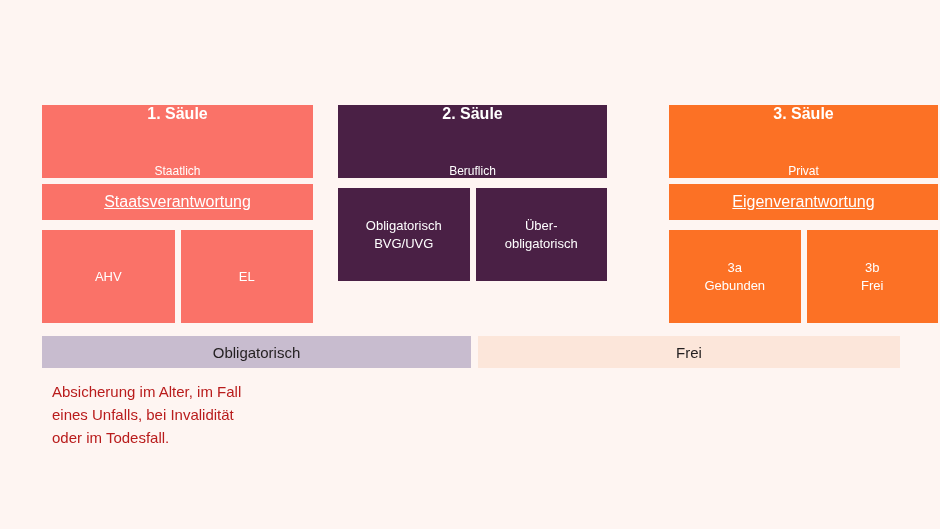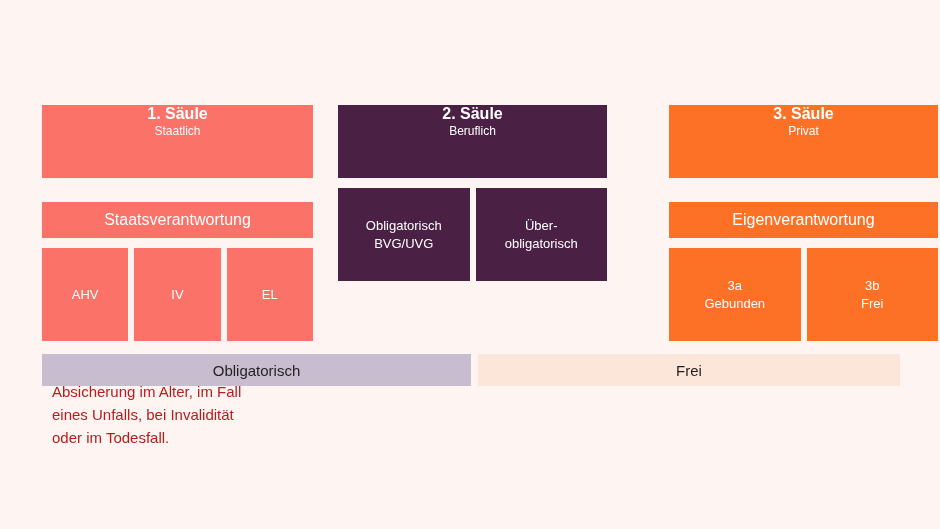--- a/index.html
+++ b/index.html
@@ -34,42 +34,43 @@
   }
   .pillar.p1 { width: 271px; }
   .pillar.p2 { width: 269px; }
   .pillar.p3 { width: 269px; padding-left: 37px; }
 
   .pillar-header {
     height: 73px;
     display: flex;
     flex-direction: column;
     align-items: center;
-    justify-content: flex-start;
+    justify-content: space-between;
     color: #ffffff;
     line-height: 1.18;
   }
   .pillar-header .ph-title {
     font-size: 16px;
     font-weight: bold;
   }
   .pillar-header .ph-sub {
     font-size: 12px;
     font-weight: normal;
   }
 
   .pillar-resp {
-    margin-top: 24px;
+    margin-top: 6px;
     height: 36px;
     display: flex;
     align-items: center;
     justify-content: center;
     color: #ffffff;
     font-size: 16px;
     font-weight: normal;
+    text-decoration: underline;
   }
 
   .pillar-subs {
     margin-top: 10px;
     height: 93px;
     display: flex;
     gap: 6px;
   }
   .sub-box {
     flex: 1 1 0;
@@ -135,23 +136,20 @@
       <div class="pillar-header c-salmon">
         <span class="ph-title">1. Säule</span>
         <span class="ph-sub">Staatlich</span>
       </div>
       <div class="pillar-resp c-salmon">Staatsverantwortung</div>
       <div class="pillar-subs">
         <div class="sub-box c-salmon">
           <span>AHV</span>
         </div>
         <div class="sub-box c-salmon">
-          <span>IV</span>
-        </div>
-        <div class="sub-box c-salmon">
           <span>EL</span>
         </div>
       </div>
     </div>
 
     <div class="pillar p2">
       <div class="pillar-header c-purple">
         <span class="ph-title">2. Säule</span>
         <span class="ph-sub">Beruflich</span>
       </div>

